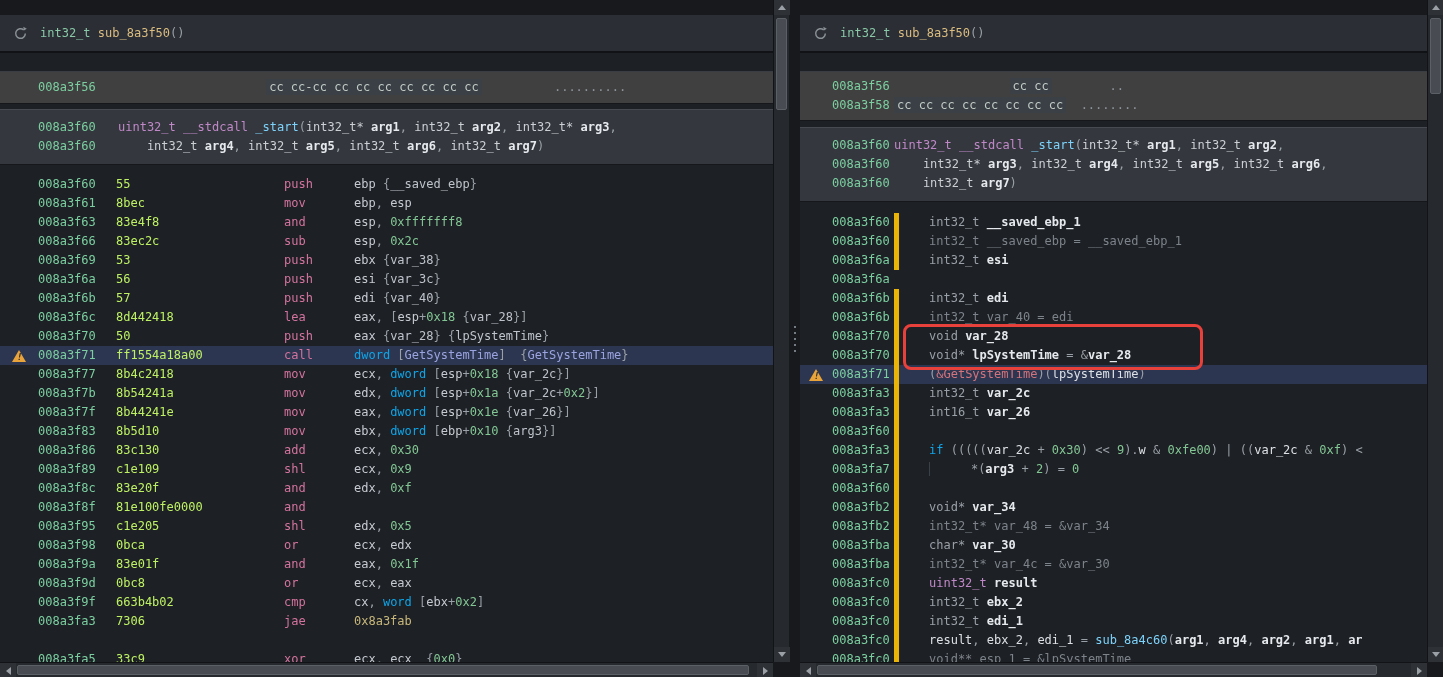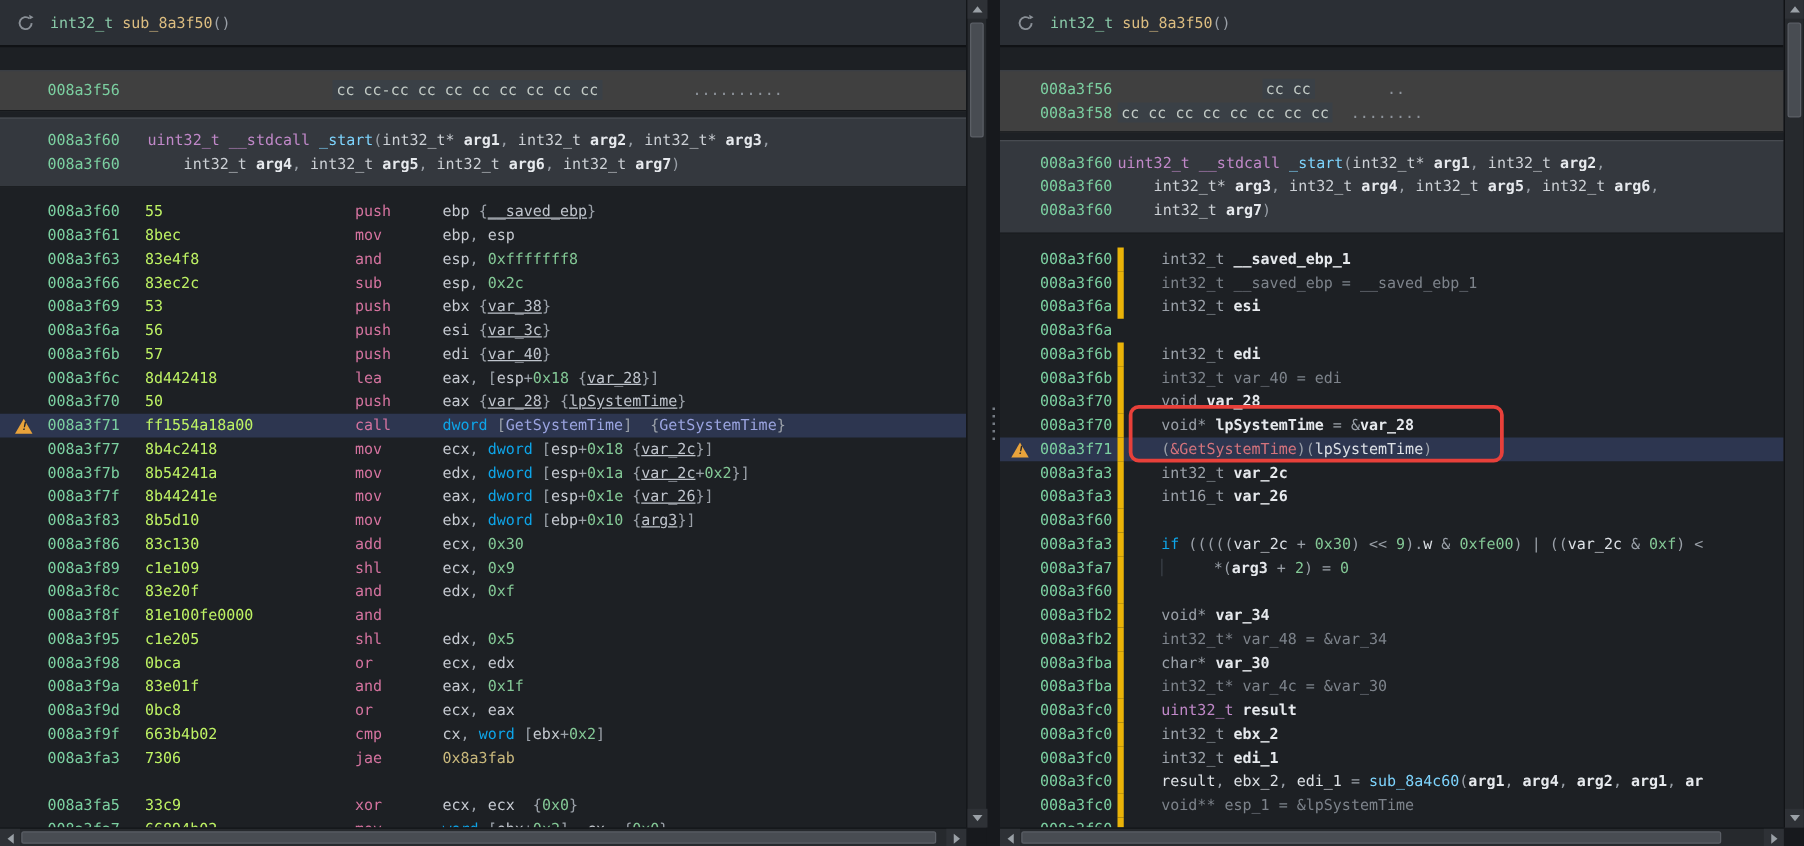--- a/index.html
+++ b/index.html
@@ -1,19 +1,19 @@
 <!DOCTYPE html>
 <html><head>
 <meta charset="utf-8">
 <style>
   * { margin:0; padding:0; box-sizing:border-box; }
   body { background:#101214; }
   .app { position:relative; width:1443px; height:677px; background:#17191d; overflow:hidden;
          font-family:"DejaVu Sans Mono", monospace; font-size:12px; color:#c6cad1; }
-  .pane { position:absolute; top:0; height:662px; background:#1d2024; overflow:hidden; }
+  .pane { position:absolute; top:15px; height:662px; background:#1d2024; overflow:hidden; }
   .pane-left { left:0; width:773px; }
   .pane-right { left:800px; width:627px; }
   .pane-header { height:38px; background:#2b2f35; border-bottom:2px solid #101215;
                  display:flex; align-items:center; padding-left:13px; white-space:pre; }
   .refresh { display:inline-flex; margin-right:12px; }
   .h-type { color:#89c9a8; }
   .h-name { color:#dcbd80; }
   .h-paren { color:#9aa0a8; }
   .band-bytes { background:#404040; border-top:1px solid #3a3e44; border-bottom:1px solid #15171a;
                 padding:6px 0; margin-top:18px; }
@@ -44,21 +44,21 @@
   .tk-argT  { color:#ccd0d5; }
   .tk-fn    { color:#7dd3fc; }
   .tk-var   { color:#e6e9ed; font-weight:bold;text-align:center; }
   .tk-white { color:#dde1e6; }
   .tk-reg   { color:#c6cad1; }
   .tk-pun   { color:#9aa0a8; }
   .tk-num   { color:#83c795; }
   .tk-kw    { color:#0ea5e9; }
   .tk-imp   { color:#9ba4e0; }
   .tk-impr  { color:#d4737c; }
-  .tk-ann   { color:#bfc4cc;text-decoration:underline; }
+  .tk-ann   { color:#bfc4cc; }
   .tk-dim   { color:#7d838b; }
   .tk-loc   { color:#c9b87c; }
   .tk-dots  { color:#8e949b; }
   .tk-ccbg  { color:#c3cbc6; background:#3a4046; padding:1px 3px; }
   .tk-sp    { color:transparent; }
   
   .vsb { position:absolute; width:16px; top:0; background:#26292d; border-left:1px solid #111316; }
   .hsb { position:absolute; height:15px; top:662px; background:#26292d; border-top:1px solid #111316; }
   .sb-thumb { position:absolute; background:#484c52; border:1px solid #5b5f66; border-radius:2px; }
   .vsb .sb-thumb { left:2px; right:2px; }

